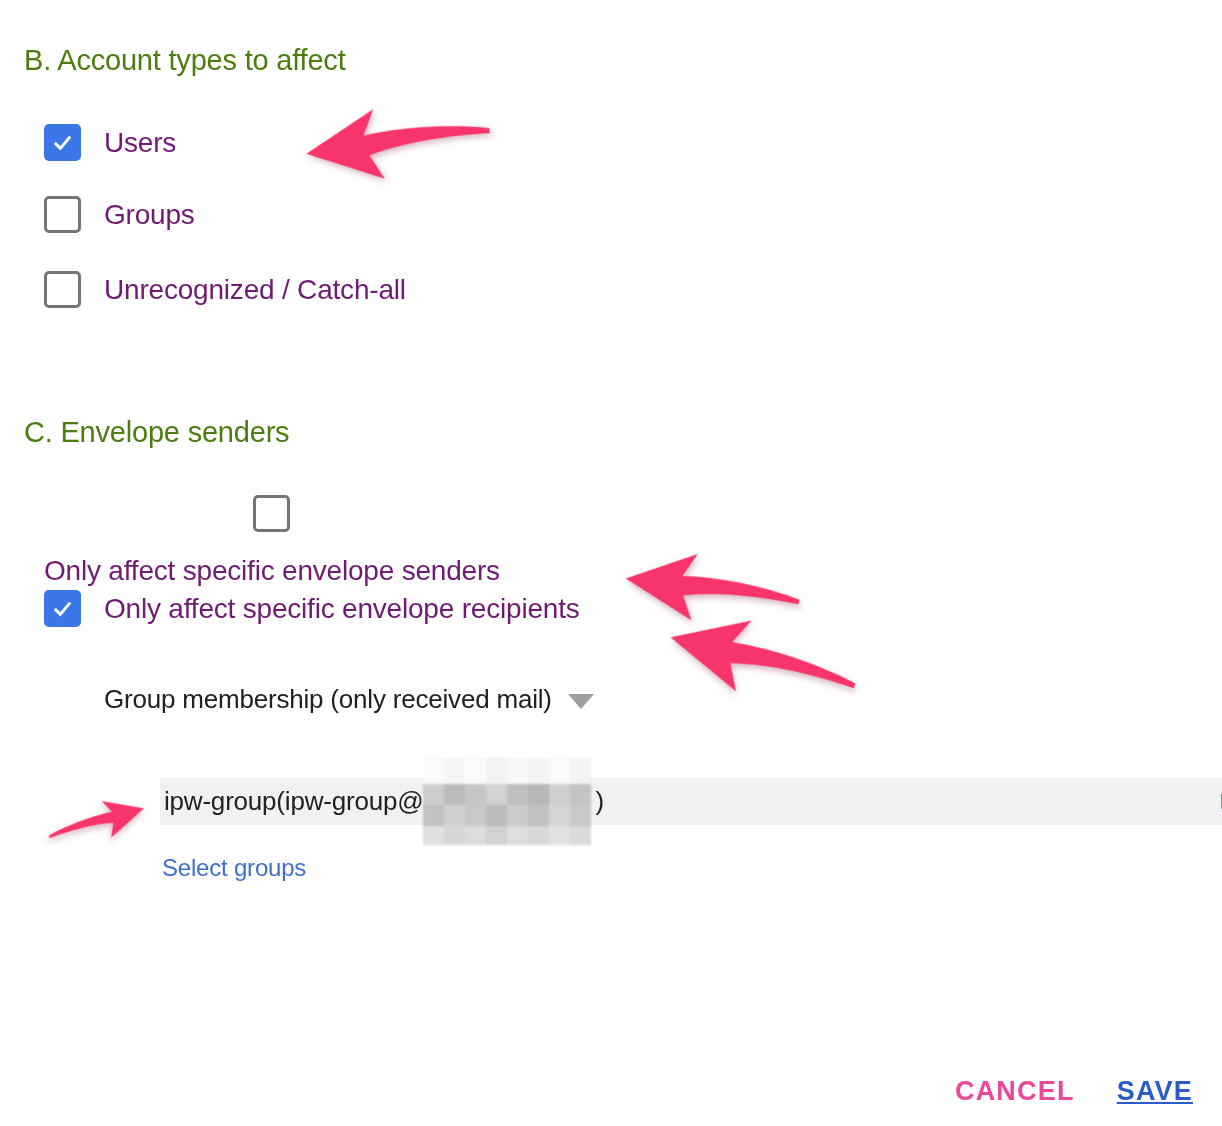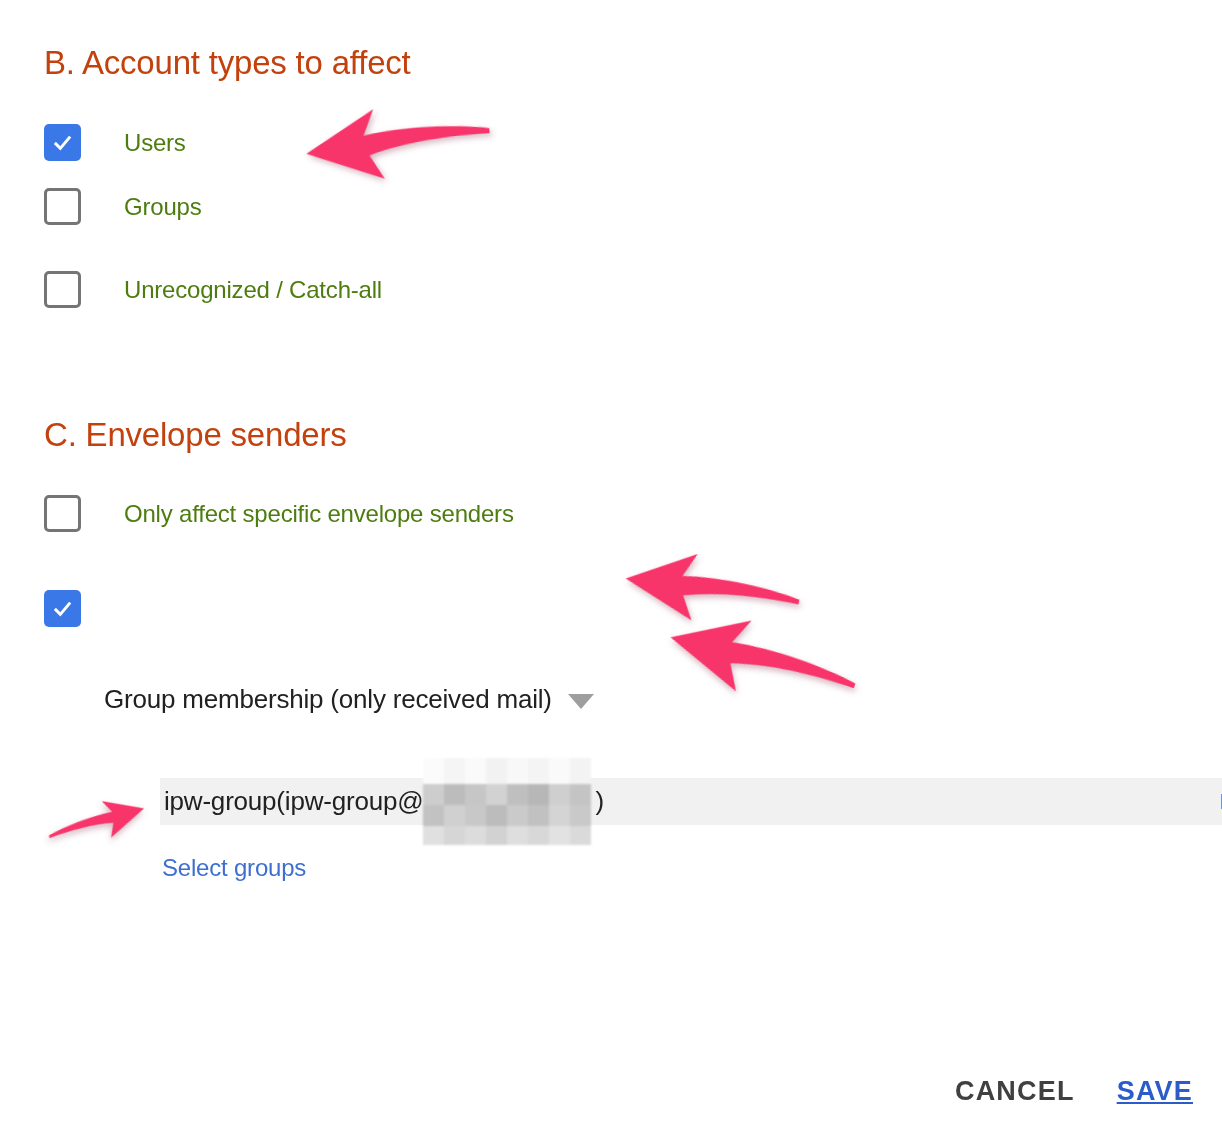--- a/index.html
+++ b/index.html
@@ -6,49 +6,47 @@
   html,body { width:1222px; height:1126px; }
   body {
     position:relative;
     background:#ffffff;
     font-family:"Liberation Sans", sans-serif;
     color:#212121;
     overflow:hidden;
   }
   .abs { position:absolute; }
   .heading {
-    font-size:33px;
-    color:#c2410c;
+    font-size:29px;
+    color:#4d7c0f;
     letter-spacing:-0.2px;
-    margin-left:20px;
   }
   .cbrow {
     position:absolute;
     left:44px;
     display:flex;
     align-items:center;
     gap:23px;
     height:37px;
   }
   .cb {
     width:37px; height:37px;
     border-radius:5px;
     flex:0 0 auto;
     display:flex; align-items:center; justify-content:center;
   }
   .cb.unchecked { background:#ffffff; border:3px solid #757575; }
   .cb.checked   { background:#3b78e7; border:none; }
   .cb svg { display:none; }
   .cb.checked svg { display:block; }
   .cblabel {
-    font-size:24px;
-    color:#4d7c0f;
+    font-size:28px;
+    color:#701a75;
     letter-spacing:-0.2px;
     white-space:nowrap;
-    margin-left:20px;
   }
   .dropdown {
     position:absolute;
     left:104px; top:684px;
     display:flex; align-items:center; gap:16px;
     cursor:pointer;
   }
   .dropdown .ddlabel { font-size:26px; letter-spacing:-0.2px; }
   .dd-triangle {
     width:0; height:0;
@@ -87,21 +85,21 @@
     display:flex; align-items:center; gap:42px;
   }
   .footer .btn {
     font-size:27px;
     font-weight:700;
     letter-spacing:1.2px;
     cursor:pointer;
     background:none; border:none;
     font-family:"Liberation Sans", sans-serif;
   }
-  .btn-cancel { color:#404040;margin-left:35px; }
+  .btn-cancel { color:#ec4899;margin-left:35px; }
   .btn-save   { color:#2b5cc9;text-decoration:underline; }
   .annot {
     position:absolute;
     color:var(--arrow-color, #f8356b);
     filter:drop-shadow(2px 3px 3px rgba(120,20,50,0.30));
     pointer-events:none;
   }
   .annot svg { display:block; width:100%; height:auto; }
   .hiddefs { position:absolute; width:0; height:0; overflow:hidden; }
 </style>
@@ -120,49 +118,50 @@
 
   <div class="cbrow" style="top:124px;">
     <div class="cb checked">
       <svg width="27" height="27" viewBox="0 0 37 37">
         <path d="M8 19 L15.5 26.5 L29 10.5" stroke="#ffffff" stroke-width="4" fill="none"></path>
       </svg>
     </div>
     <div class="cblabel">Users</div>
   </div>
 
-  <div class="cbrow" style="top:188px;">
+  <div class="cbrow" style="top:196px;">
     <div class="cb unchecked">
       
     </div>
     <div class="cblabel">Groups</div>
   </div>
 
   <div class="cbrow" style="top:271px;">
     <div class="cb unchecked">
       
     </div>
     <div class="cblabel">Unrecognized / Catch-all</div>
   </div>
 
   <div class="abs heading" style="left:24px; top:416px;">C. Envelope senders</div>
 
-  <div class="cbrow" style="top:495px;">
+  <div class="cbrow" style="top:495px;flex-direction:column;">
     <div class="cb unchecked">
       
     </div>
     <div class="cblabel">Only affect specific envelope senders</div>
   </div>
 
   <div class="cbrow" style="top:590px;">
     <div class="cb checked">
       <svg width="27" height="27" viewBox="0 0 37 37">
         <path d="M8 19 L15.5 26.5 L29 10.5" stroke="#ffffff" stroke-width="4" fill="none"></path>
       </svg>
     </div>
+    <div class="cblabel">Only affect specific envelope recipients</div>
   </div>
 
   <div class="dropdown">
     <span class="ddlabel">Group membership (only received mail)</span>
     <span class="dd-triangle"></span>
   </div>
 
   <div class="group-row">
     <span class="txt">ipw-group(ipw-group@</span>
     <span class="mosaic">

